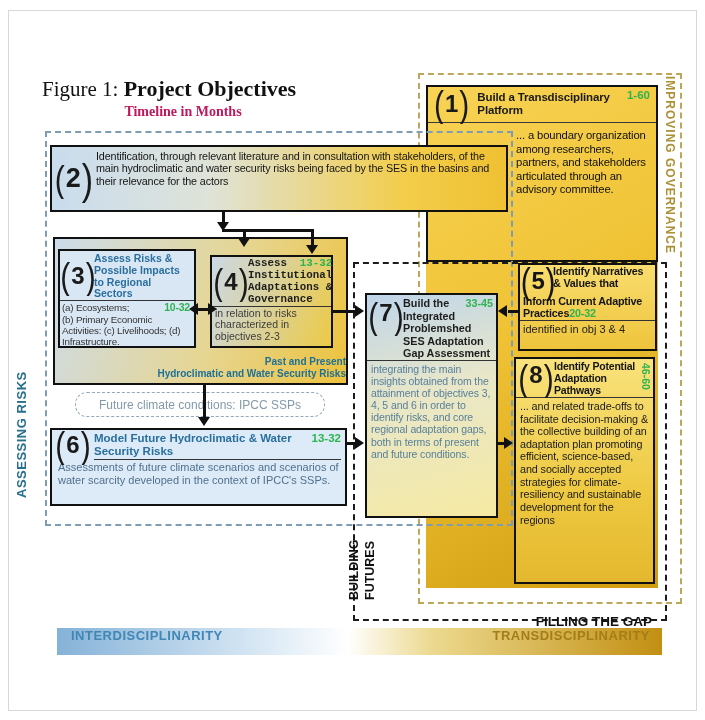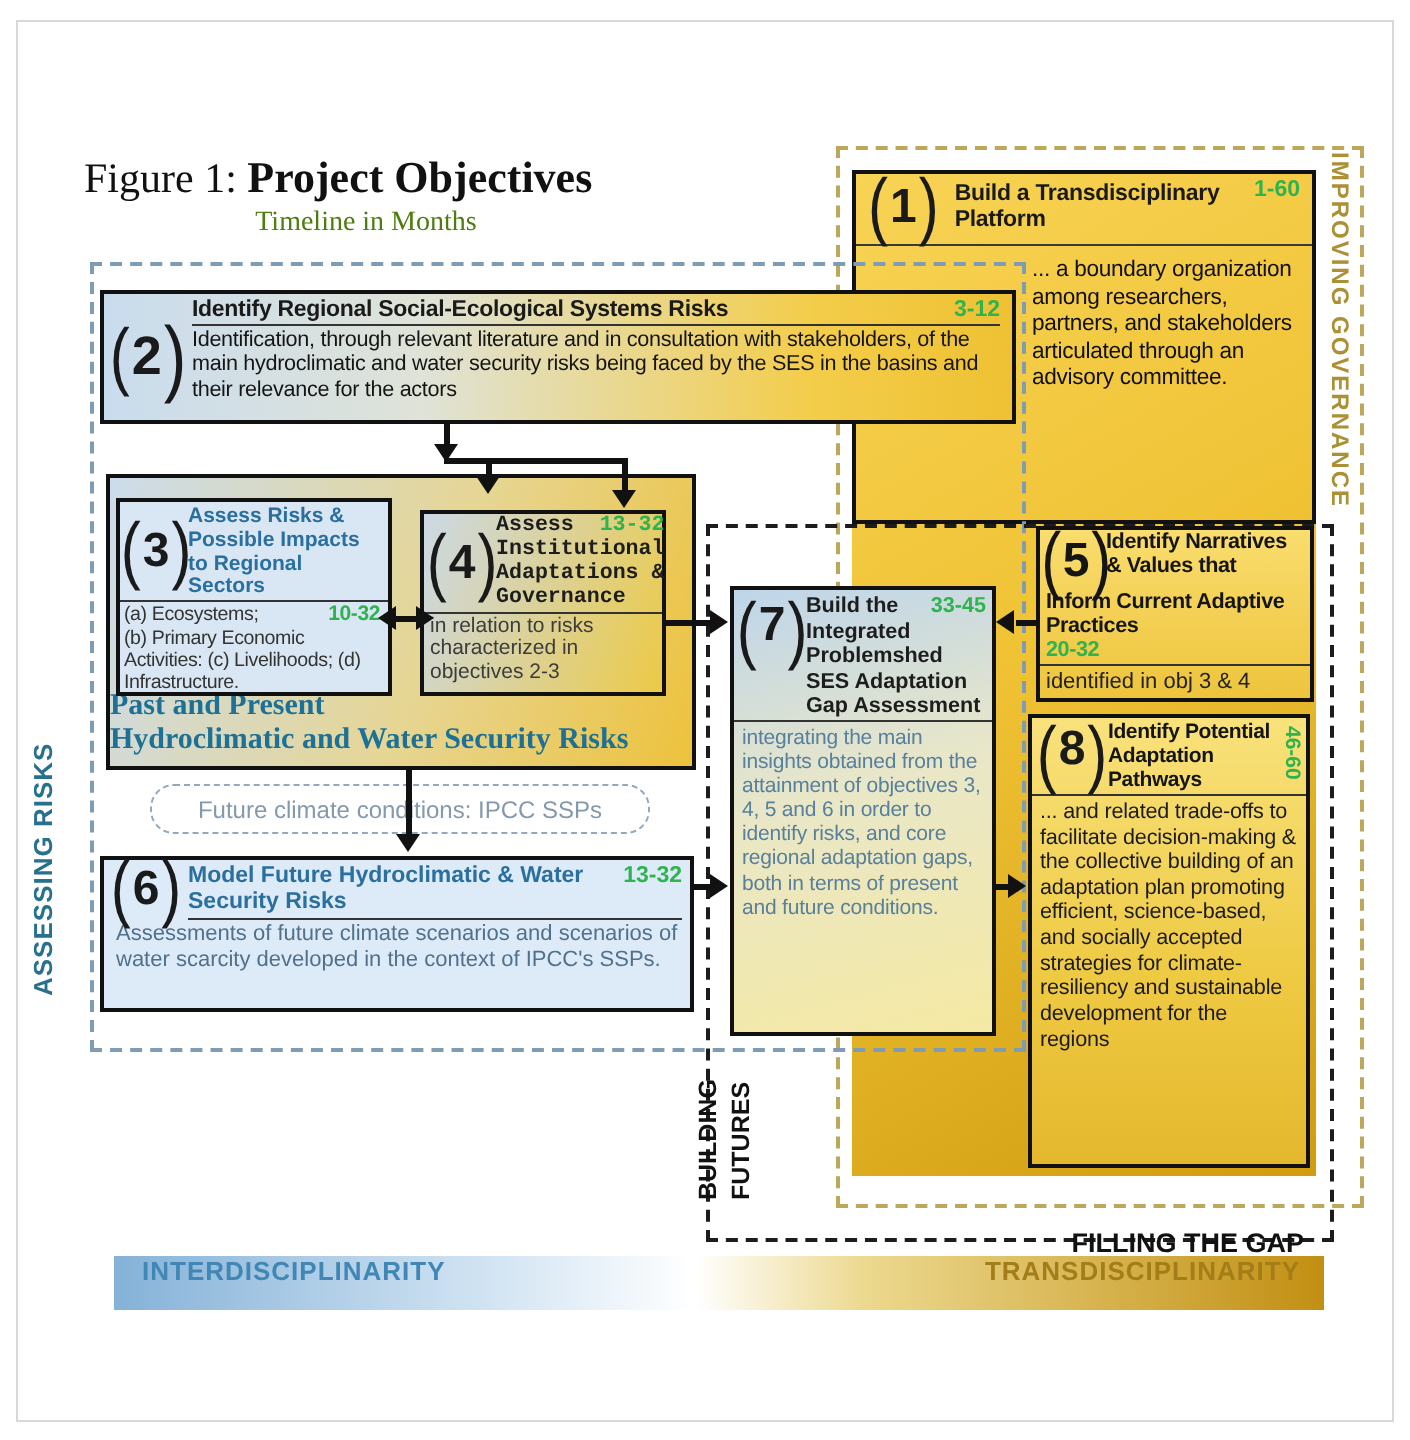--- a/index.html
+++ b/index.html
@@ -5,21 +5,21 @@
   html,body{margin:0;padding:0;background:#fff;}
   #canvas{position:relative;width:705px;height:720px;background:#fff;overflow:hidden;
           font-family:"Liberation Sans",sans-serif;color:#1a1a1a;}
   .abs{position:absolute;}
   #frame{left:8px;top:10px;width:687px;height:699px;border:1px solid #d8d8d8;}
 
   
   #fig-title{left:42px;top:76px;font-family:"Liberation Serif",serif;font-size:21px;color:#111;}
   #fig-title b{font-size:22px;}
   #subtitle{left:98px;top:104px;width:170px;text-align:center;font-family:"Liberation Serif",serif;
-            font-size:14px;color:#4d7c0f;}
+            font-size:14px;color:#be185d;font-weight:bold;}
 
   
   #goldpanel{left:426px;top:85px;width:232px;height:503px;
              background:linear-gradient(150deg,#f8d355 0%,#f0c335 45%,#d09c10 100%);}
   #region-b{left:418px;top:73px;width:260px;height:527px;border:2px dashed #bca75a;}
   #region-a{left:45px;top:131px;width:464px;height:391px;border:2px dashed #7e9cb4;}
   #region-c{left:353px;top:262px;width:310px;height:355px;border:2px dashed #1c1c1c;}
 
   
   .bx{border:2.5px solid #111;box-sizing:border-box;}
@@ -42,21 +42,21 @@
   #box2 .nm{width:44px;}
   #box2 .col{flex:1;padding:2px 6px 0 0;}
   #box2 .hd{display:flex;font-size:11.5px;font-weight:bold;border-bottom:1.2px solid #333;padding-bottom:1px;}
   #box2 .hd .t{flex:1;}
   #box2 .bd{font-size:10.8px;line-height:1.14;color:#151515;padding-top:1px;}
 
   
   #panel34{left:53px;top:237px;width:295px;height:148px;border:2px solid #111;box-sizing:border-box;
            background:linear-gradient(110deg,#ccdcec 0%,#e6d694 55%,#edc23c 100%);
            display:flex;flex-direction:column;justify-content:flex-end;}
-  #panel34 .cap{text-align:left;font-weight:bold;font-size:15px;color:#1d7096;line-height:1.18;padding-bottom:3px;font-family:Liberation Serif, serif;}
+  #panel34 .cap{text-align:right;font-weight:bold;font-size:10px;color:#1d7096;line-height:1.18;padding-bottom:3px;}
 
   
   #box3{left:58px;top:249px;width:138px;height:99px;background:#d9e7f4;}
   #box3 .hd{display:flex;padding:1px 2px 0 2px;border-bottom:1.2px solid #333;}
   #box3 .nm{width:32px;}
   #box3 .t{flex:1;font-weight:bold;font-size:10.5px;line-height:1.12;color:#2a6f9e;padding-top:1px;}
   #box3 .bd{font-size:9.8px;line-height:1.14;color:#333;padding:1px 2px;letter-spacing:-0.2px;}
   #box3 .l1{display:flex;justify-content:space-between;}
   #box3 .l1 .mo{font-size:10.5px;padding-right:2px;}
 
@@ -95,21 +95,21 @@
   #box7 .l1 .mo{font-size:10.8px;}
   #box7 .bd{font-size:10.5px;line-height:1.16;color:#58809c;padding:2px 2px 0 4px;letter-spacing:-0.1px;}
 
   
   #box5{left:518px;top:263px;width:139px;height:88px;
         background:linear-gradient(180deg,#f9dd6e,#eec43c);}
   #box5 .hd{padding:1px 3px 0 3px;border-bottom:1.2px solid #333;font-weight:bold;font-size:10.8px;
             line-height:1.1;color:#151515;letter-spacing:-0.2px;}
   #box5 .r1{display:flex;}
   #box5 .nm{width:30px;}
-  #box5 .lend{display:flex;justify-content:flex-start;flex-direction:column;}
+  #box5 .lend{display:flex;justify-content:flex-start;}
   #box5 .lend .mo{font-size:10.8px;padding-right:4px;}
   #box5 .bd{font-size:11px;color:#222;padding:2px 3px;}
 
   
   #box8{left:514px;top:357px;width:141px;height:227px;
         background:linear-gradient(180deg,#f9e27c 0%,#eec941 60%,#e4b82e 100%);}
   #box8 .hd{display:flex;padding:2px 1px 0 2px;border-bottom:1.2px solid #333;}
   #box8 .nm{width:36px;align-items:flex-start;padding-top:2px;}
   #box8 .t{flex:1;font-weight:bold;font-size:10.5px;line-height:1.14;color:#151515;letter-spacing:-0.2px;}
   #box8 .vmo{writing-mode:vertical-rl;font-size:10.5px;font-weight:bold;padding-top:2px;}
@@ -169,24 +169,20 @@
   <div class="abs" id="region-a"></div>
   <div class="abs" id="region-c"></div>
 
   <div class="abs bx" id="box2">
     <span class="nm">
         <span class="pa">(</span>
         <span class="dg" style="font-size:27px">2</span>
         <span class="pa" style="font-size:34px">)</span>
       </span>
     <div class="col">
-      <div class="hd">
-        <span class="t tight">Identify Regional Social-Ecological Systems Risks</span>
-        <span class="mo">3-12</span>
-      </div>
       <div class="bd tight">Identification, through relevant literature and in consultation with stakeholders, of the main hydroclimatic and water security risks being faced by the SES in the basins and their relevance for the actors</div>
     </div>
   </div>
 
   <div class="abs" id="panel34">
     <div class="cap">
       <div>Past and Present</div>
       <div>Hydroclimatic and Water Security Risks</div>
     </div>
   </div>

